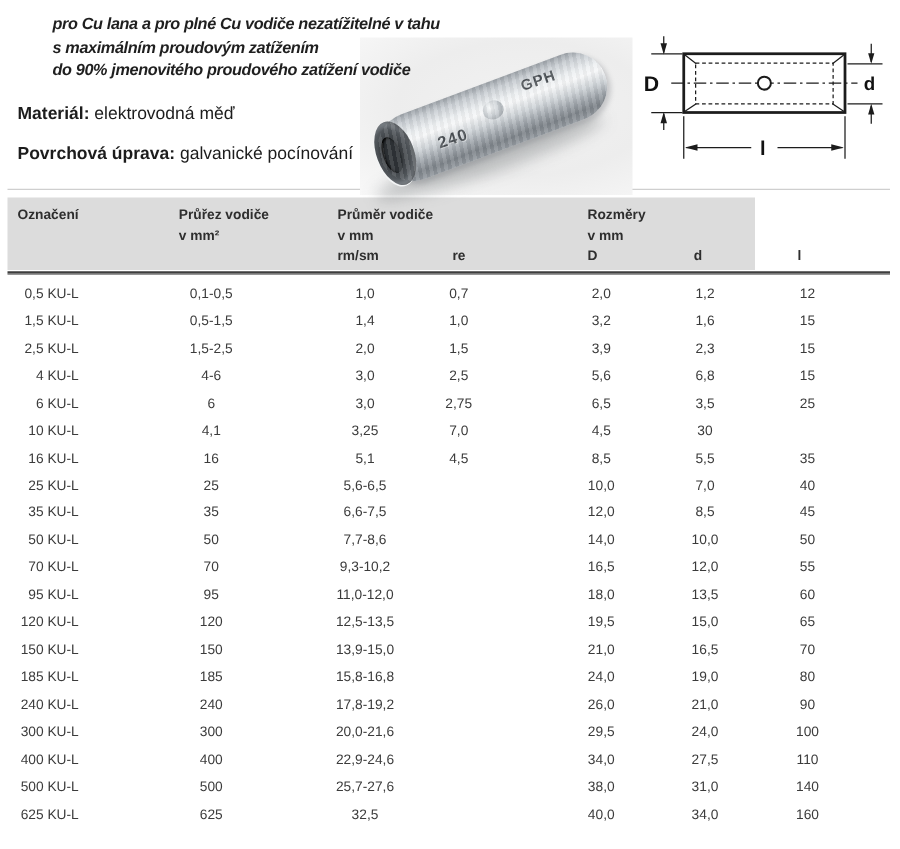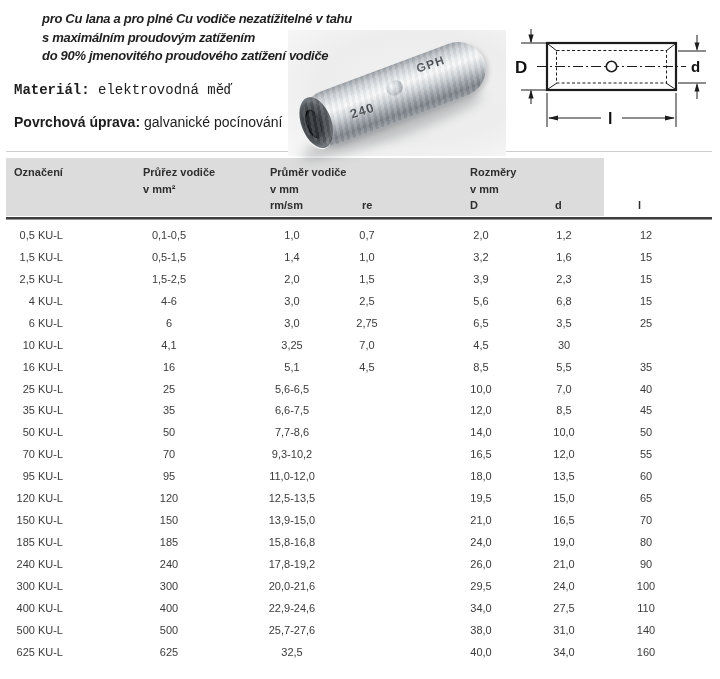--- a/index.html
+++ b/index.html
@@ -8,21 +8,21 @@
     position:relative; width:720px; height:679px; background:#fff;
     font-family:"Liberation Sans", sans-serif; color:#222; overflow:hidden;
   }
 
   
   .intro { position:absolute; left:14px; top:10px; z-index:3;
            font-size:13px; font-weight:700; font-style:italic;
            line-height:18.5px; color:#1f1f1f; letter-spacing:-0.3px; white-space:nowrap;margin-left:28px; }
   .spec-line { position:absolute; left:14px; z-index:3; font-size:14px; color:#1c1c1c; white-space:nowrap; }
   .spec-line .lbl { font-weight:700; }
-  .spec-material { top:82px;font-family:Liberation Mono, monospace; }
+  .spec-material { top:82px; }
   .spec-surface  { top:114px; }
 
   
   .photo { position:absolute; left:288px; top:30px; width:218px; height:126px; z-index:1;
            background:radial-gradient(ellipse at 60% 45%, #f2f2f2 0%, #ededed 55%, #f8f8f8 100%); }
   .tube-shadow { position:absolute; left:8px; top:84px; width:192px; height:24px;
            background:rgba(70,75,80,0.30); border-radius:50%; filter:blur(6px);
            transform:rotate(-19deg); }
   .tube { position:absolute; left:10px; top:36px; width:192px; height:55px;
            border-radius:28px / 27px; transform:rotate(-20.5deg);

